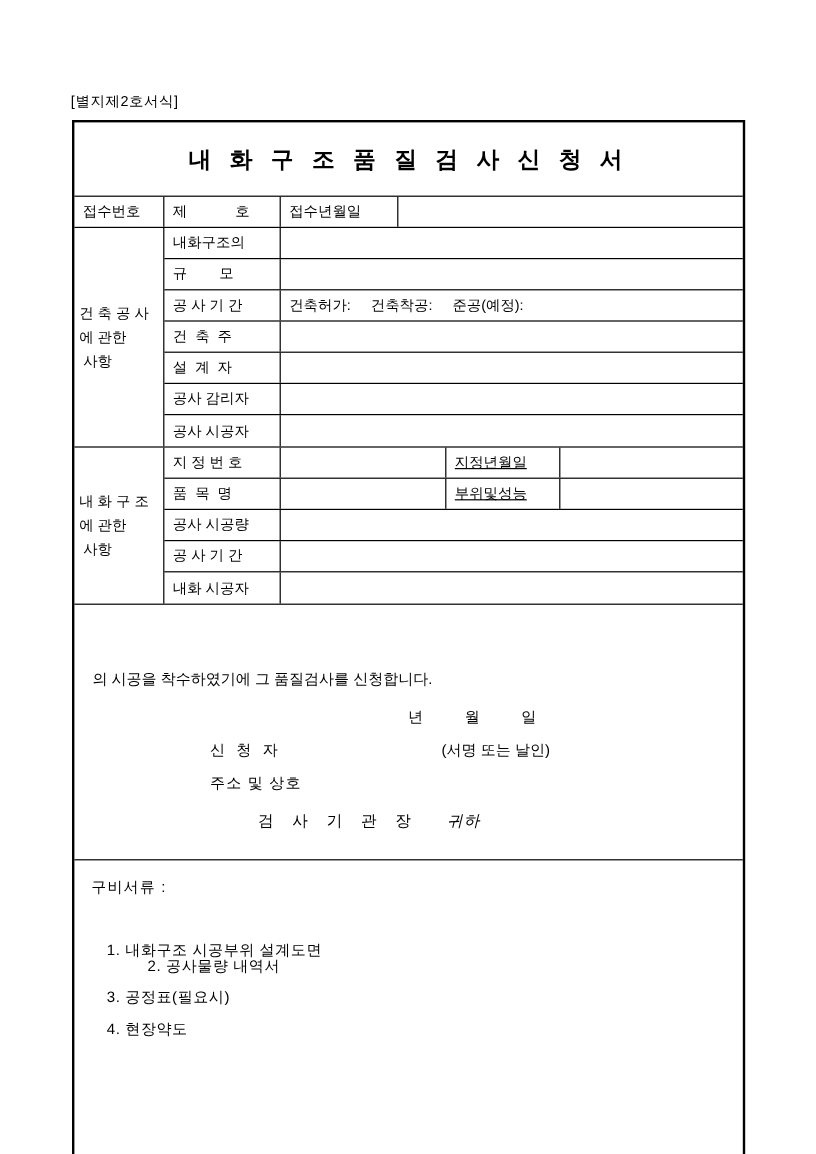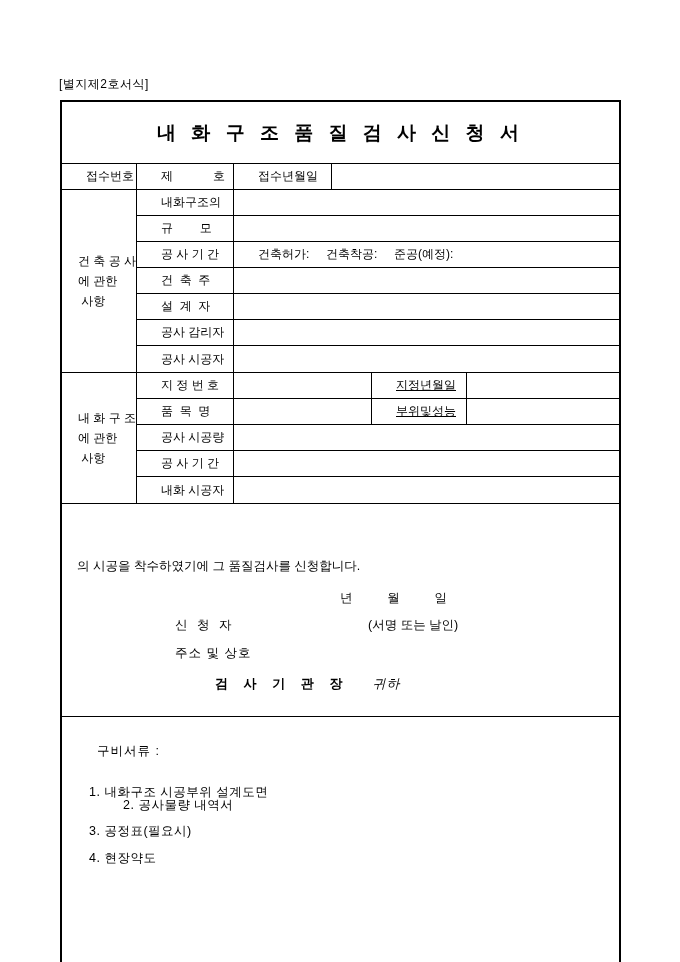--- a/index.html
+++ b/index.html
@@ -21,53 +21,53 @@
   .title-row {
     height:62px; border-bottom:1px solid #000;
     display:flex; align-items:center; justify-content:center;
     font-size:19px; font-weight:bold; letter-spacing:5px; white-space:pre;
   }
 
   .row { display:flex; height:26px; border-bottom:1px solid #000; }
   .cell {
     border-right:1px solid #000;
     display:flex; align-items:center;
-    padding-left:24px; font-size:12px;
+    padding-left:7px; font-size:12px;
     white-space:pre; overflow:hidden;
   }
   .cell.last { border-right:none; }
   .w75 { width:75px; } .w97 { width:97px; } .w98 { width:98px; }
   .w138 { width:138px; } .w95 { width:95px;text-decoration:underline; }
   .flex1 { flex:1 1 auto; }
 
   .section { display:flex; border-bottom:1px solid #000; }
   .section-header {
     width:75px; border-right:1px solid #000;
     display:flex; flex-direction:column; justify-content:center;
-    font-size:12px; line-height:20px; padding-left:16px; white-space:pre;
+    font-size:12px; line-height:20px; padding-left:4px; white-space:pre;
   }
   .section-rows { flex:1 1 auto; }
   .section .section-rows .row:last-child { border-bottom:none; }
 
   .decl {
     height:213px; border-bottom:1px solid #000;
     position:relative; font-size:12.5px;
   }
   .decl-line1 { position:absolute; left:24px; top:26px; white-space:pre; }
   .decl-line2 { position:absolute; left:15px; top:54px; white-space:pre; }
   .date-line  { position:absolute; left:278px; top:86px; white-space:pre; }
   .applicant  { position:absolute; left:113px; top:113px; letter-spacing:3px; }
   .sig-note   { position:absolute; left:306px; top:113px; }
   .address    { position:absolute; left:113px; top:141px; letter-spacing:1px; }
   .agency-line{ position:absolute; left:153px; top:171px; font-size:13px; }
-  .agency     { font-weight:bold; letter-spacing:6px; }
+  .agency     { font-weight:normal; letter-spacing:6px; }
   .agency-suffix { margin-left:24px; letter-spacing:1px;font-style:italic; }
 
   .attachments { position:relative; flex:1; font-size:12.5px; height:222px; }
-  .attach-heading { position:absolute; left:14px; top:26px; letter-spacing:1px;margin-left:21px; }
+  .attach-heading { position:absolute; left:14px; top:14px; letter-spacing:1px; }
   .attach-item { position:absolute; left:27px; letter-spacing:0.5px; }
   .ai0 { top:67px; } .ai1 { top:80px;margin-left:34px; } .ai2 { top:106px; } .ai3 { top:133px; }
 </style>
 </head>
 <body>
 
 <div class="form-note">[별지제2호서식]</div>
 
 <div class="form-box">
 

